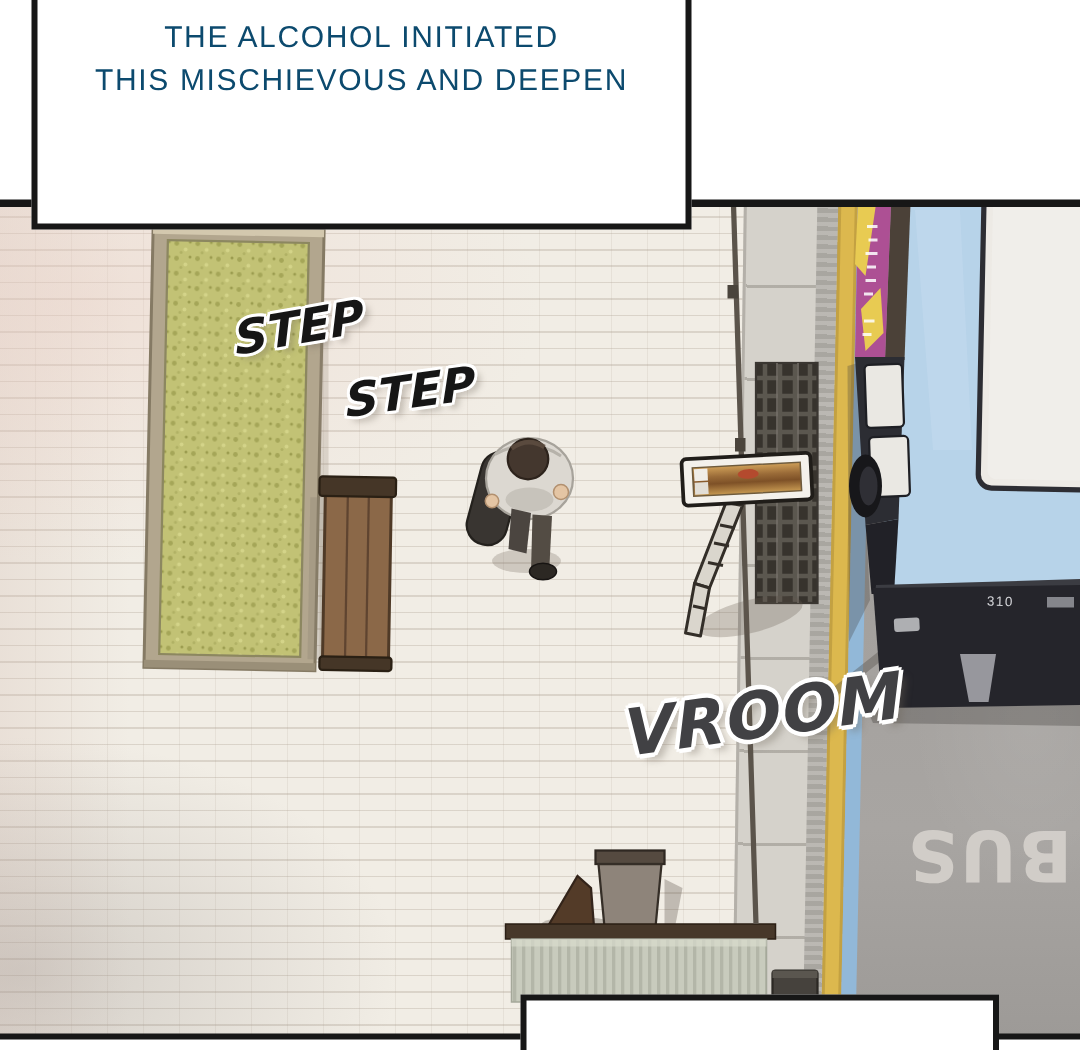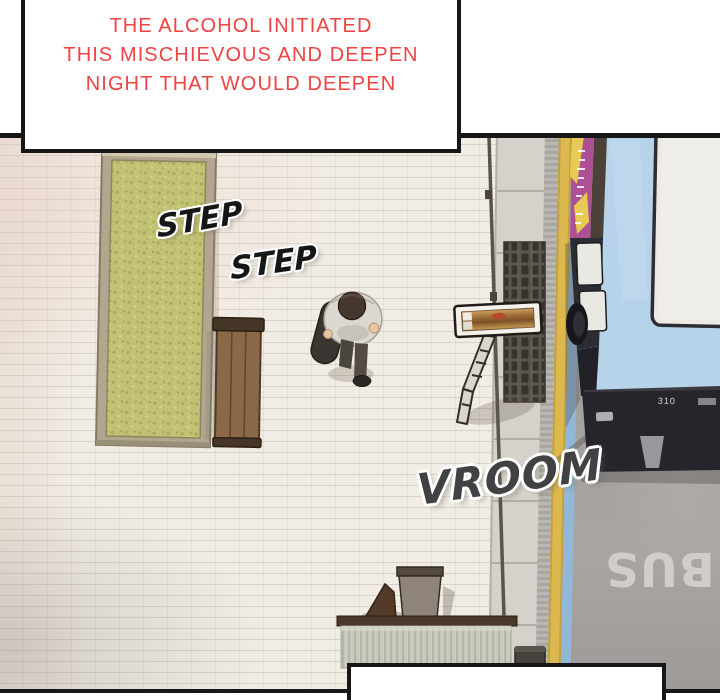--- a/index.html
+++ b/index.html
@@ -46,21 +46,21 @@
       2px 2px #fff,-2px 2px #fff,2px -2px #fff,-2px -2px #fff,5px 5px 5px rgba(110,100,90,.35);}
   .bus-marking{left:604px;top:408px;width:104px;height:62px;z-index:6;text-align:center;}
   .bus-marking span{display:block;transform:rotate(180deg);font-family:"DejaVu Sans","Liberation Sans",sans-serif;
     font-weight:700;font-size:47px;letter-spacing:1px;color:#d4d0cb;opacity:.95;}
   .border-top{position:absolute;left:0;top:133px;width:720px;height:5px;background:#171717;z-index:15;}
   .border-bot-l{position:absolute;left:0;top:689px;width:349px;height:4px;background:#171717;z-index:15;}
   .border-bot-r{position:absolute;left:663px;top:689px;width:57px;height:4px;background:#171717;z-index:15;}
   .narr-top{position:absolute;left:21px;top:-8px;width:440px;height:161px;box-sizing:border-box;
     background:#fff;border:4px solid #171717;z-index:20;padding-top:15px;}
   .narr-top .line{position:relative;text-align:center;font-size:20px;line-height:29px;
-    letter-spacing:1.1px;color:#ef4444;}
+    letter-spacing:1.1px;color:#0c4a6e;}
   .narr-bottom{position:absolute;left:347px;top:663px;width:319px;height:45px;box-sizing:border-box;
     background:#fff;border:4px solid #171717;z-index:20;}
 </style>
 </head>
 <body>
 
 <div class="page">
 
   <div class="scene">
     <div class="bricks"></div>
@@ -224,20 +224,19 @@
     <div class="sfx sfx-vroom">VROOM</div>
   </div>
 
   <div class="border-top"></div>
   <div class="border-bot-l"></div>
   <div class="border-bot-r"></div>
 
   <div class="narr-top">
     <div class="line">THE ALCOHOL INITIATED</div>
     <div class="line">THIS MISCHIEVOUS AND DEEPEN</div>
-    <div class="line">NIGHT THAT WOULD DEEPEN</div>
   </div>
 
   <div class="narr-bottom">
     <span></span>
   </div>
 
 </div>
 
 </body></html>

